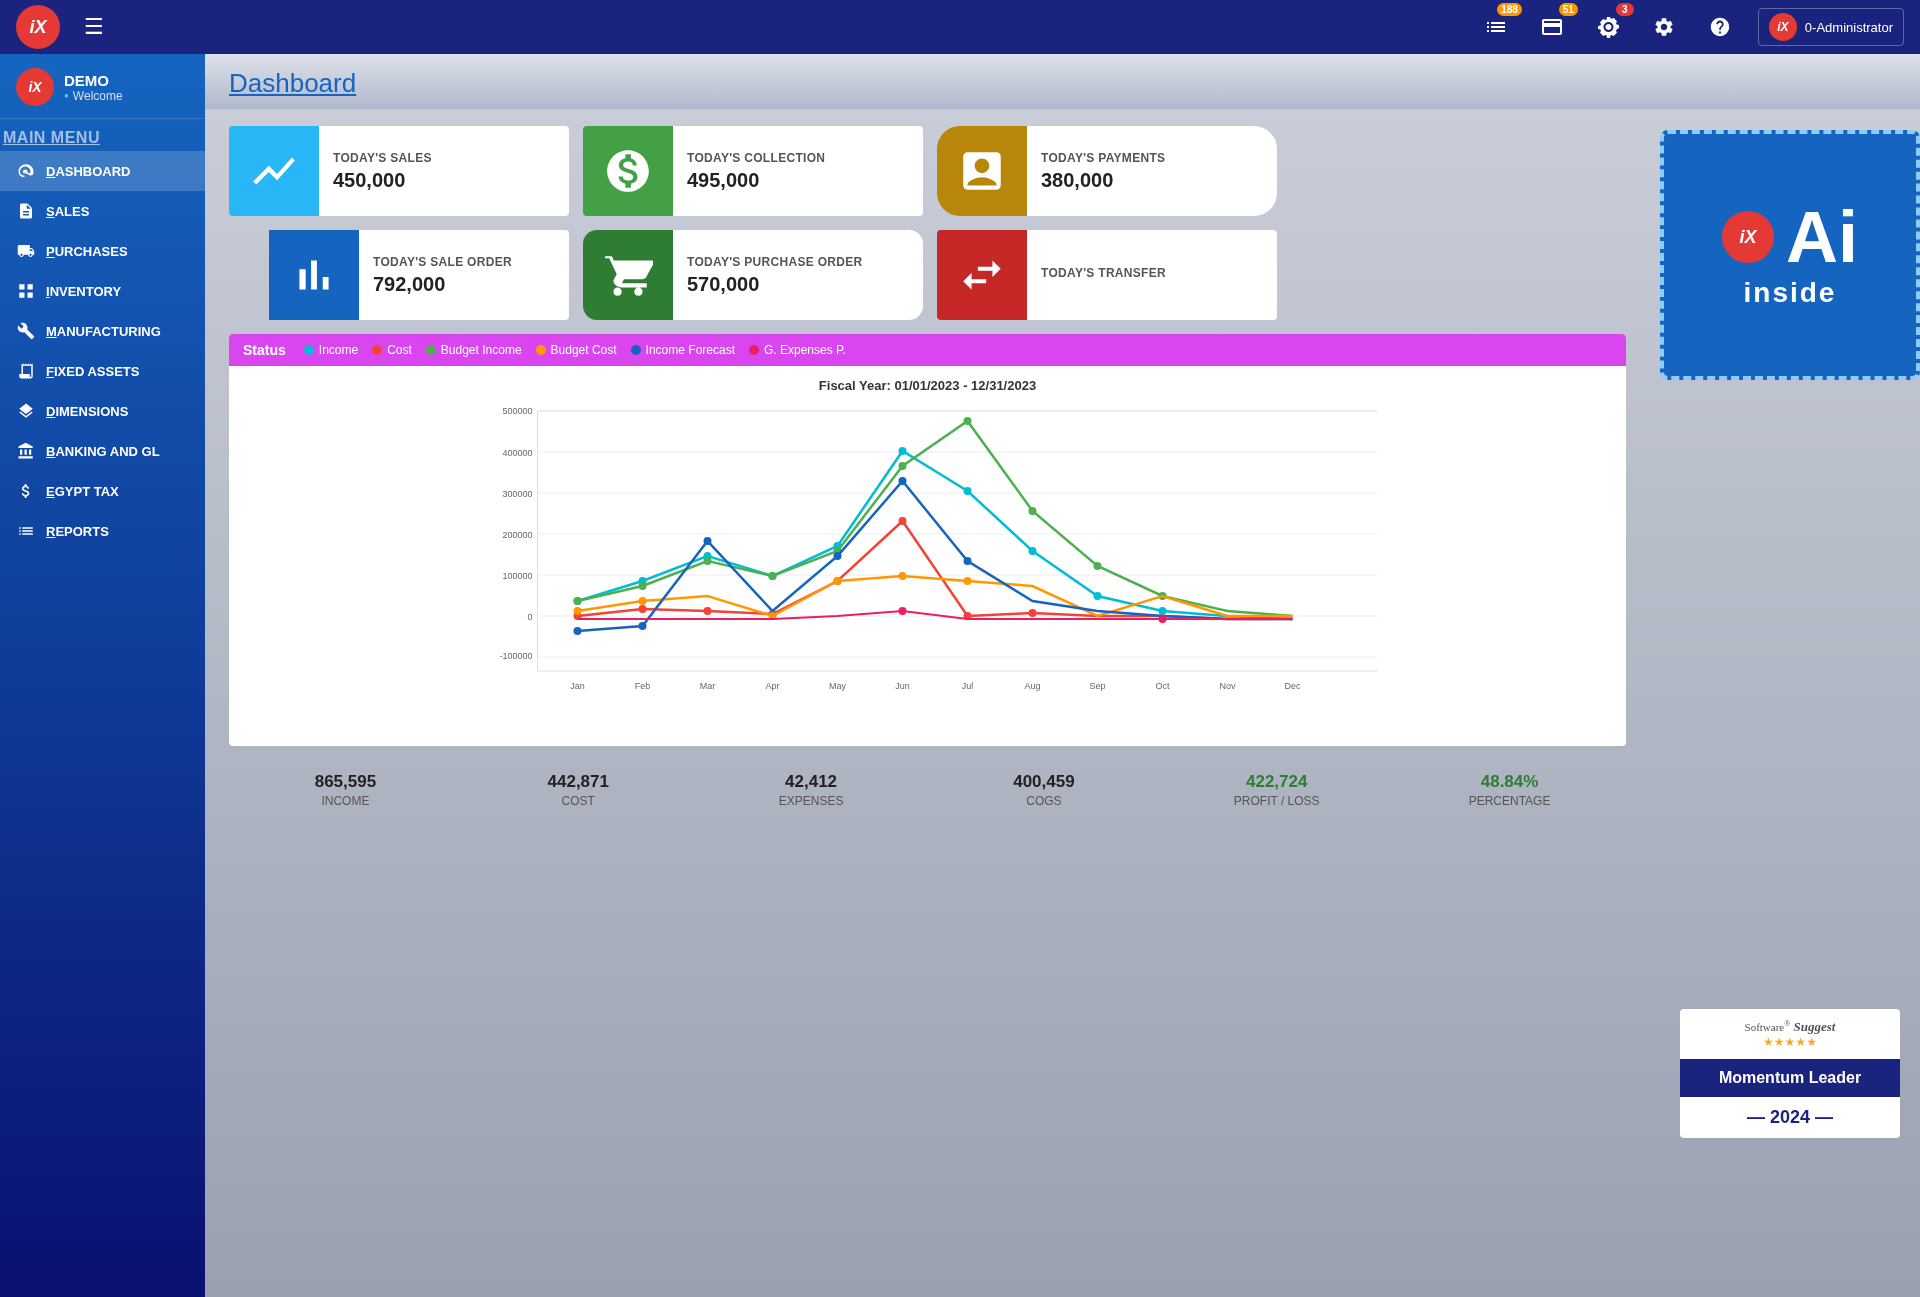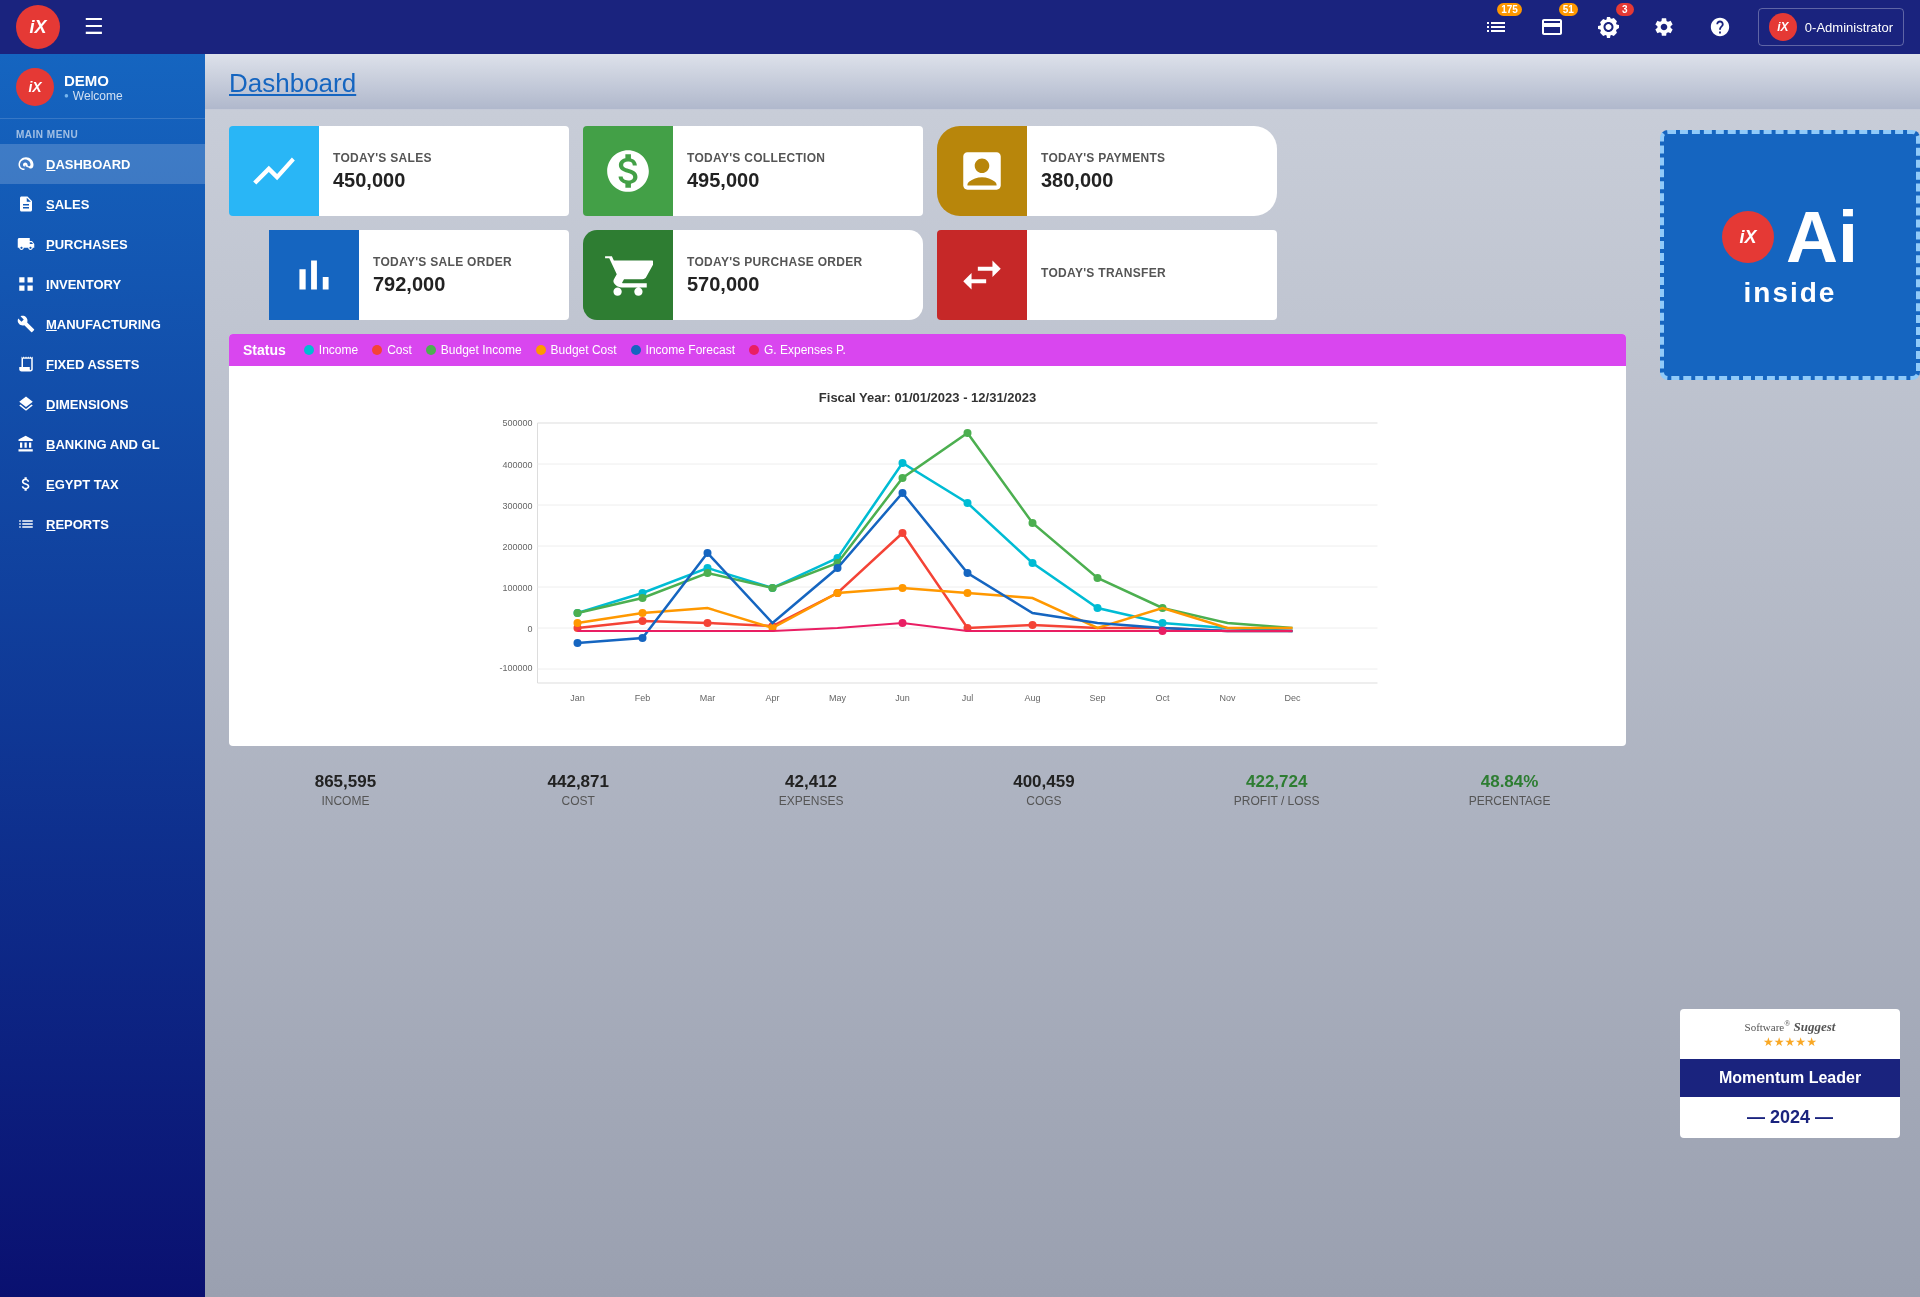--- a/index.html
+++ b/index.html
@@ -74,22 +74,22 @@
     .sidebar-profile-icon {
       width: 38px; height: 38px; background: #e53935; border-radius: 50%;
       display: flex; align-items: center; justify-content: center;
       color: white; font-size: 14px; font-weight: bold; font-style: italic;
     }
     .sidebar-profile-info { color: white; }
     .sidebar-profile-name { font-weight: bold; font-size: 15px; }
     .sidebar-profile-sub { font-size: 12px; opacity: 0.8; display: flex; align-items: center; gap: 4px; }
     .sidebar-profile-sub::before { content: '●'; font-size: 8px; color: #90caf9; }
     .sidebar-section-label {
-      color: rgba(255,255,255,0.6); font-size: 10px; font-weight: bold;
-      padding: 10px 16px 4px; letter-spacing: 0.5px;
+      color: rgba(255,255,255,0.6); font-size: 16px; font-weight: bold;
+      padding: 10px 3px 4px; letter-spacing: 0.5px; text-decoration: underline;
     }
     .sidebar-item {
       display: flex; align-items: center; gap: 10px;
       padding: 10px 16px; cursor: pointer; color: white;
       font-size: 13px; font-weight: bold;
       transition: background 0.15s;
     }
     .sidebar-item.active { background: rgba(255,255,255,0.18); }
     .sidebar-item-icon { width: 20px; height: 20px; display: flex; align-items: center; justify-content: center; flex-shrink: 0; }
     .underline-first { text-decoration: underline; text-decoration-color: white; }
@@ -153,21 +153,21 @@
       margin-bottom: 14px;
     }
     .chart-legend {
       background: #d946ef; padding: 8px 14px;
       display: flex; align-items: center; gap: 14px; flex-wrap: wrap;
     }
     .chart-legend-title { color: white; font-weight: bold; font-size: 14px; margin-right: 4px; }
     .legend-item { display: flex; align-items: center; gap: 5px; color: white; font-size: 12px; }
     .legend-dot { width: 10px; height: 10px; border-radius: 50%; }
 
-    .chart-container { padding: 24px 16px 12px; position: relative; height: 380px; }
+    .chart-container { padding: 12px 16px 12px; position: relative; height: 380px; }
     .chart-fiscal-label {
       text-align: center; font-weight: bold; font-size: 13px; color: #333; margin-bottom: 8px;
     }
 
     
     .summary-row {
       display: flex; gap: 0; background: transparent; margin-top: 18px;
       justify-content: space-around;
     }
     .summary-item { text-align: center; flex: 1; }
@@ -224,21 +224,21 @@
 <div class="top-nav">
   <div class="top-nav-logo">iX</div>
   <div class="hamburger">☰</div>
 
   <div class="top-nav-right">
 
     <div class="nav-icon-btn">
       <svg viewBox="0 0 24 24" width="24" height="24">
           <path d="M3 13h2v-2H3v2zm0 4h2v-2H3v2zm0-8h2V7H3v2zm4 4h14v-2H7v2zm0 4h14v-2H7v2zM7 7v2h14V7H7z"></path>
         </svg>
-      <span class="badge">175</span>
+      <span class="badge">188</span>
     </div>
 
     <div class="nav-icon-btn">
       <svg viewBox="0 0 24 24" width="24" height="24">
           <path d="M20 4H4c-1.11 0-2 .89-2 2v12c0 1.11.89 2 2 2h16c1.11 0 2-.89 2-2V6c0-1.11-.89-2-2-2zm0 14H4v-6h16v6zm0-10H4V6h16v2z"></path>
         </svg>
       <span class="badge">51</span>
     </div>
 
     <div class="nav-icon-btn">

